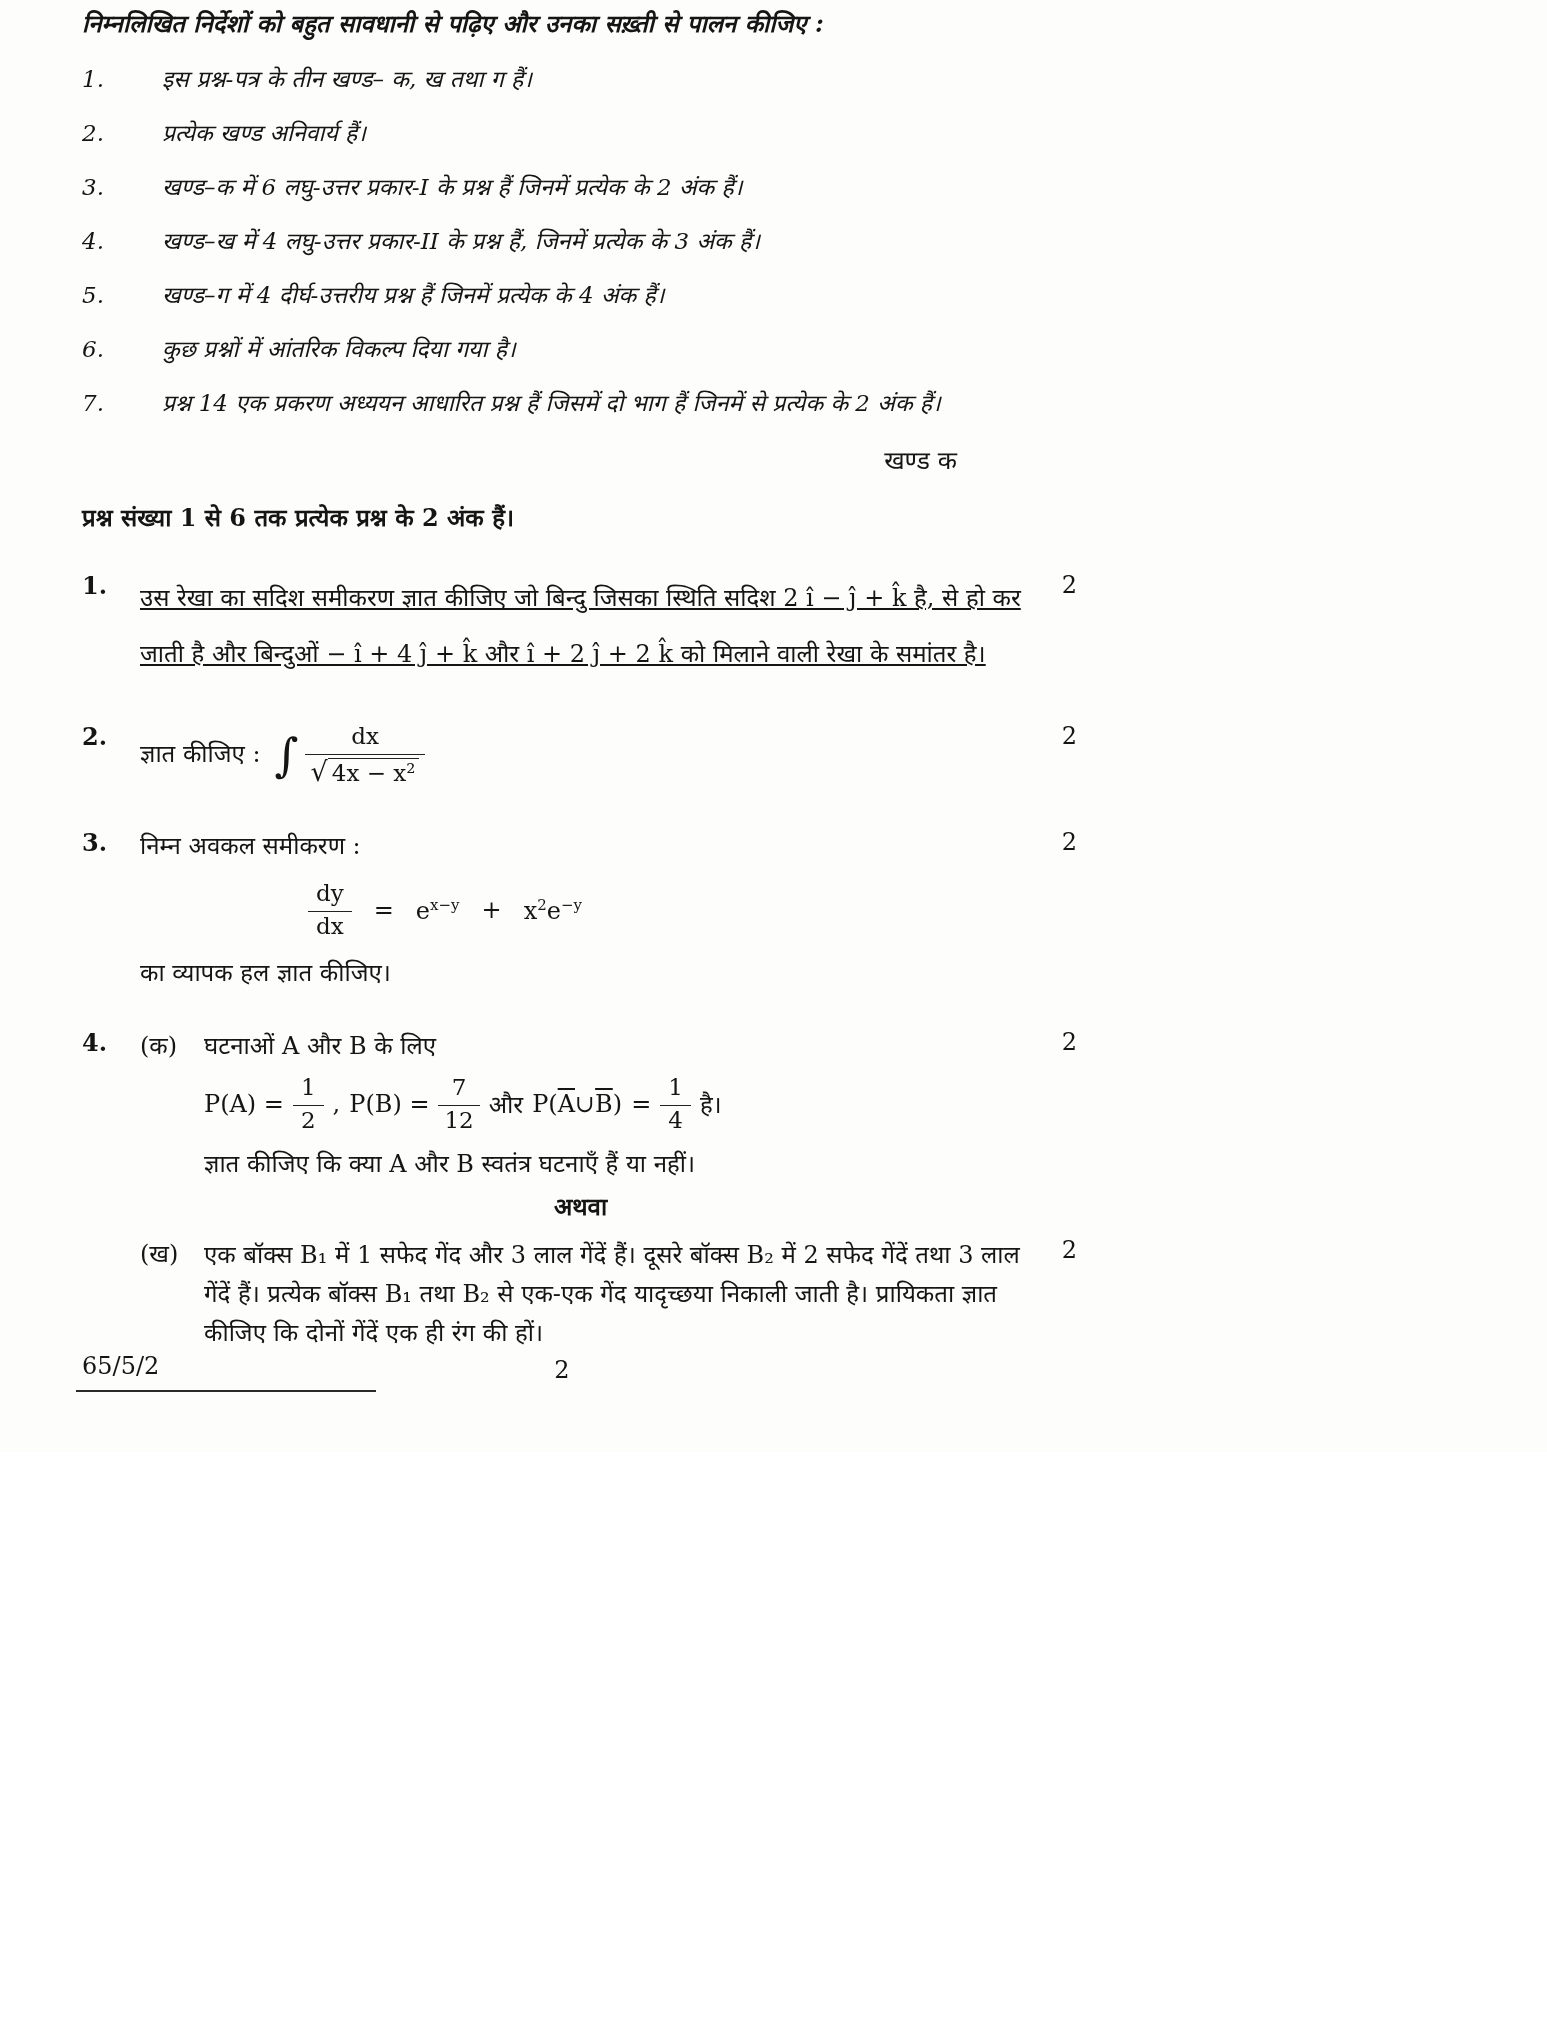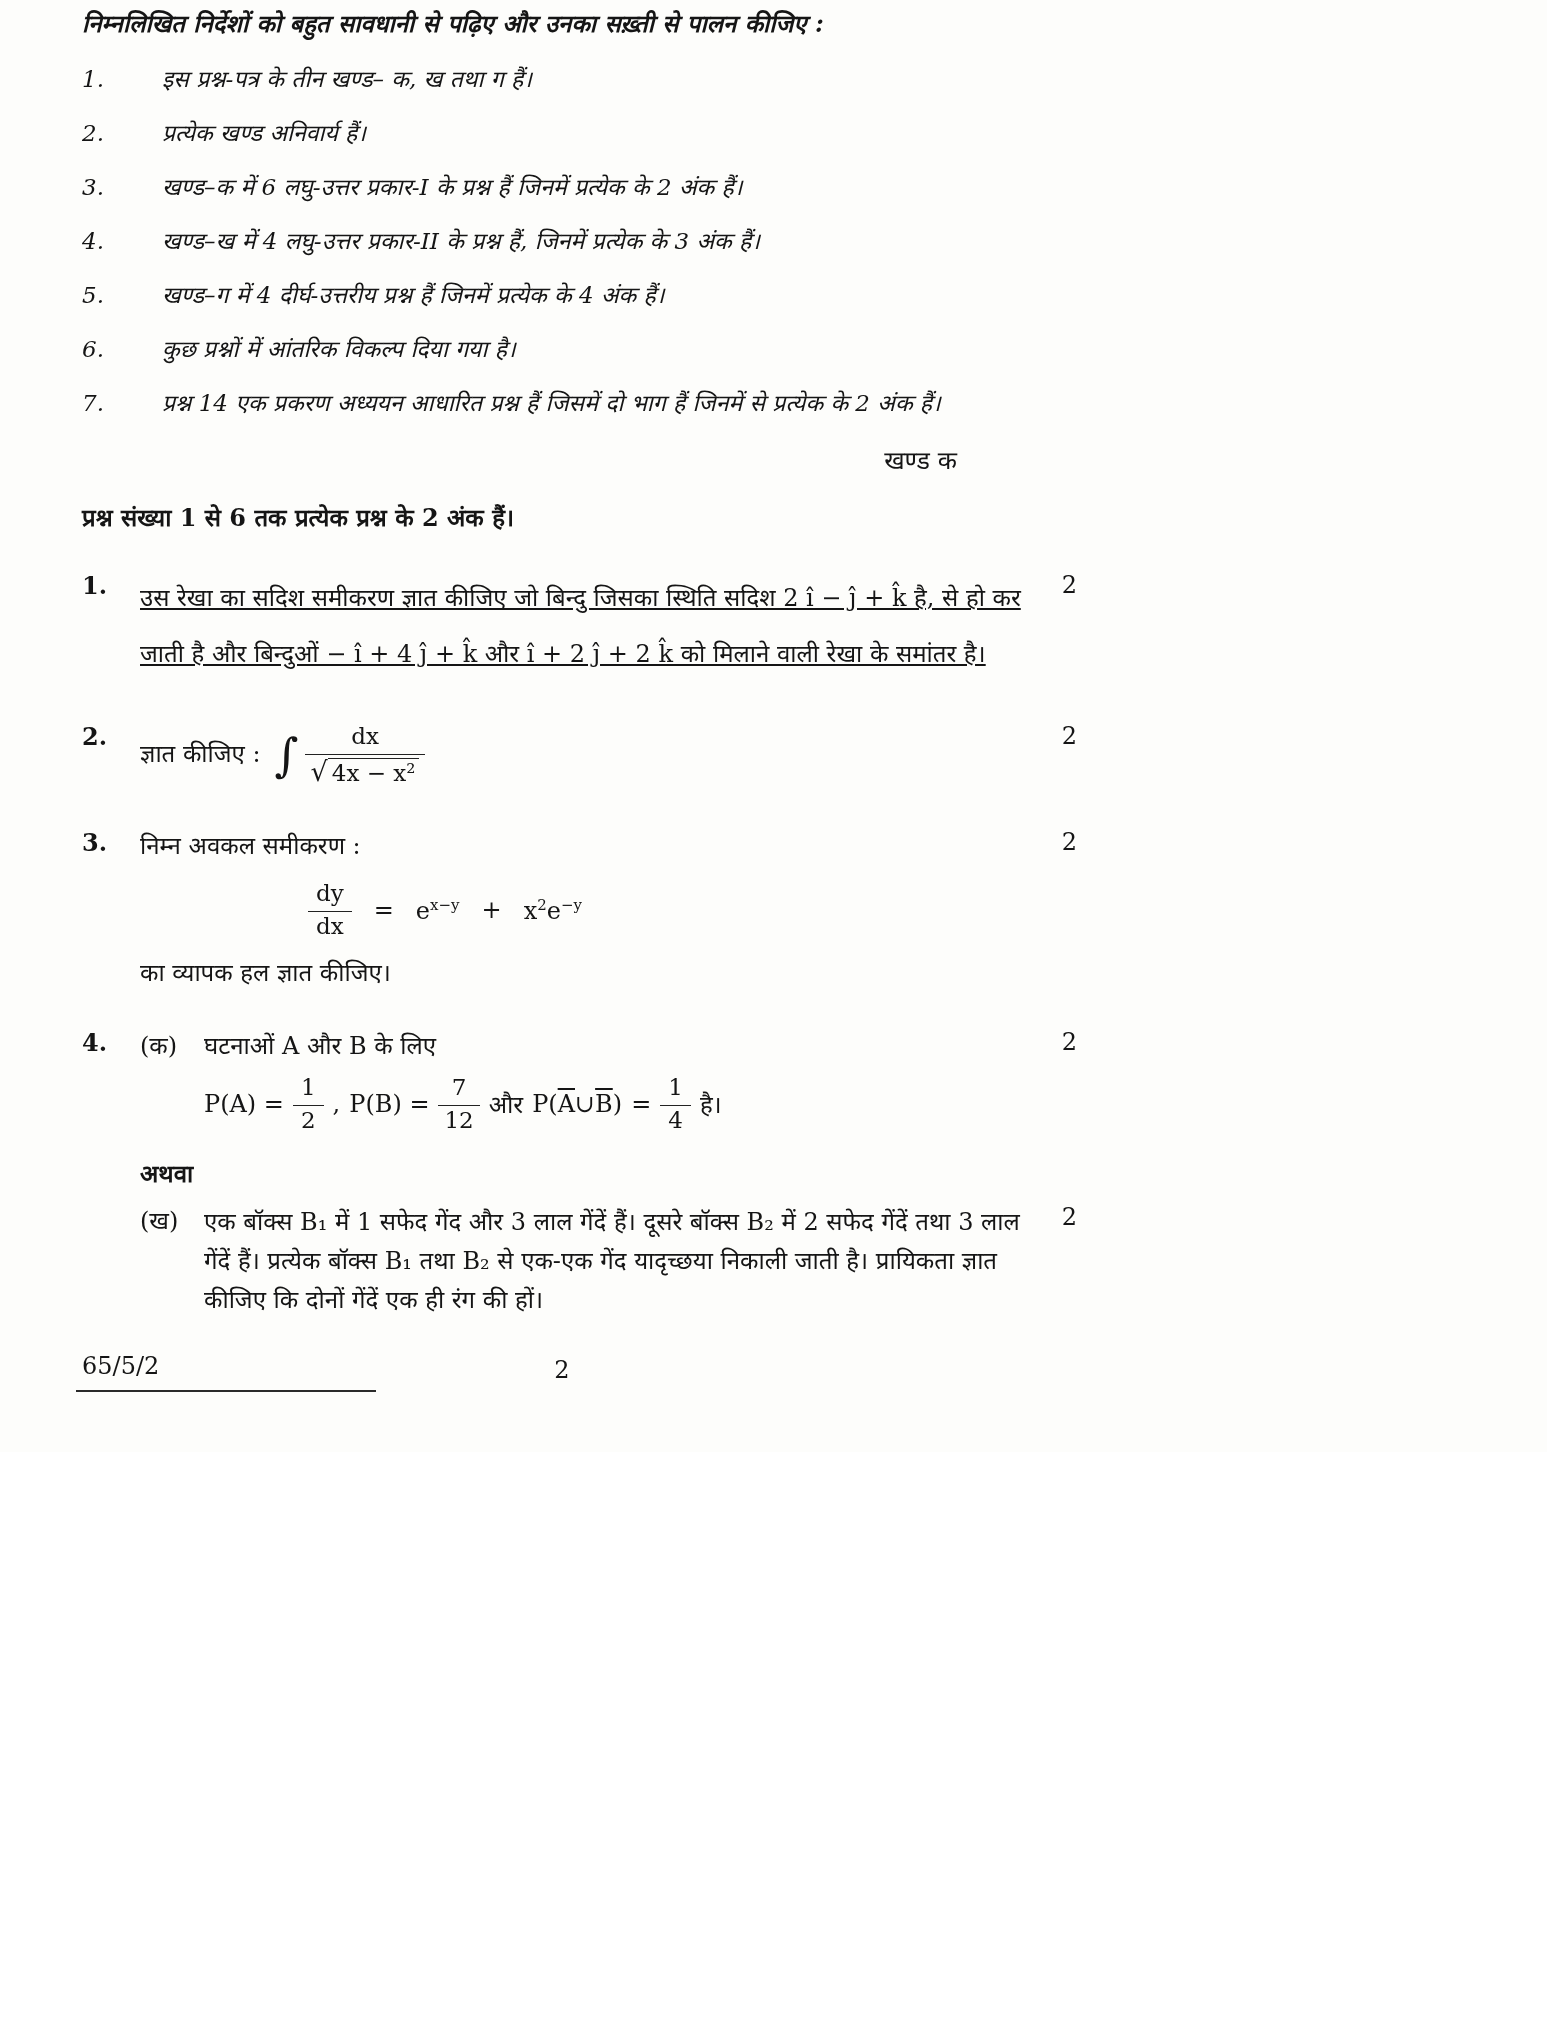--- a/index.html
+++ b/index.html
@@ -61,21 +61,21 @@
   .q3-outro { margin-top:6px; }
 
   .sub { display:flex; }
   .sublabel { flex:none; width:64px; }
   .subbody { flex:1; }
   .q4a-intro { margin-bottom:12px; }
   .prob-line { display:flex; align-items:center; flex-wrap:wrap; gap:9px; margin-bottom:12px; }
   .ovl { text-decoration:overline; }
   .q4a-outro { margin-top:4px; }
   .or-row { margin:0 0 14px; }
-  .or-row .qbody { text-align:left; font-weight:bold; }
+  .or-row .qbody { text-align:center; font-weight:bold; }
   .q4b-text { line-height:1.62; }
 
   
   .footer { position:absolute; left:82px; top:1352px; width:995px; font-size:24px; }
   .footer-code {
     position:absolute; left:-6px; top:0; width:300px;
     border-bottom:2px solid #2a2a2a; padding:0 0 10px 6px;
   }
   .footer-page { position:absolute; left:0; top:4px; width:960px; text-align:center; }
 </style>
@@ -181,20 +181,21 @@
                 </span>
               <span>और</span>
               <span><span>P(</span><span class="ovl">A</span><span>∪</span><span class="ovl">B</span><span>)</span></span>
               <span>=</span>
               <span class="frac">
                   <span class="top">1</span>
                   <span class="bot">4</span>
                 </span>
               <span>है।</span>
             </div>
+            <p class="q4a-outro">ज्ञात कीजिए कि क्या A और B स्वतंत्र घटनाएँ हैं या नहीं।</p>
           </div>
         </div>
       </div>
       <span class="qmarks">2</span>
     </div>
 
     <div class="q or-row">
       <span class="qnum"></span>
       <div class="qbody">अथवा</div>
       <span class="qmarks"></span>

